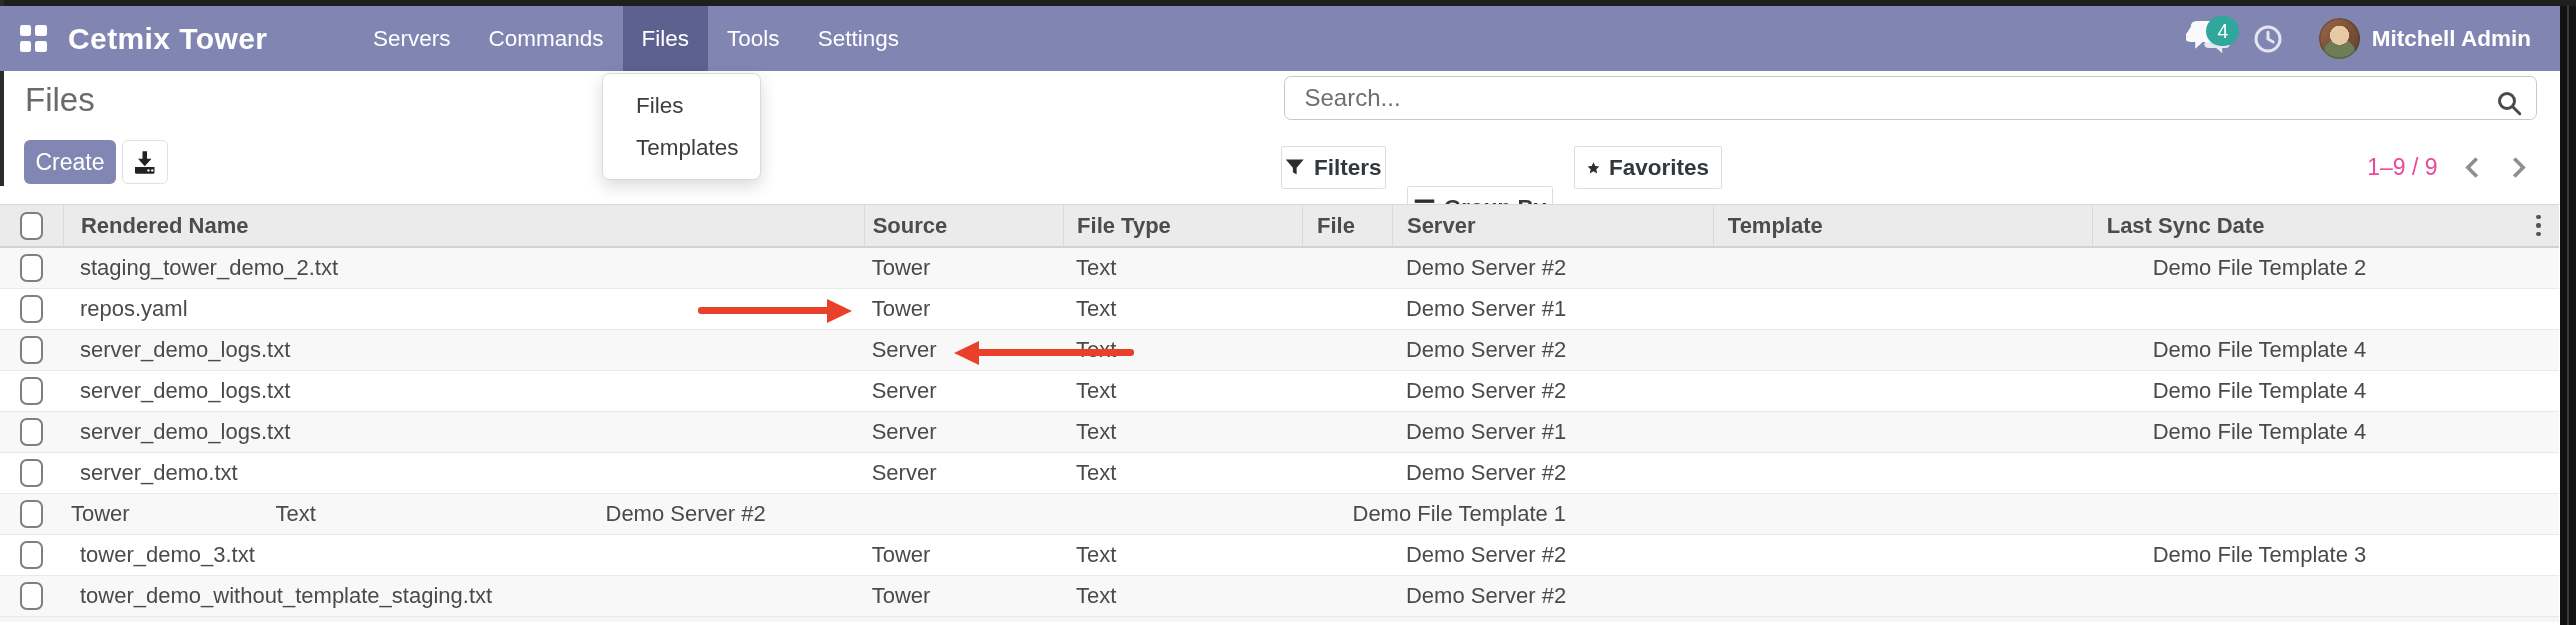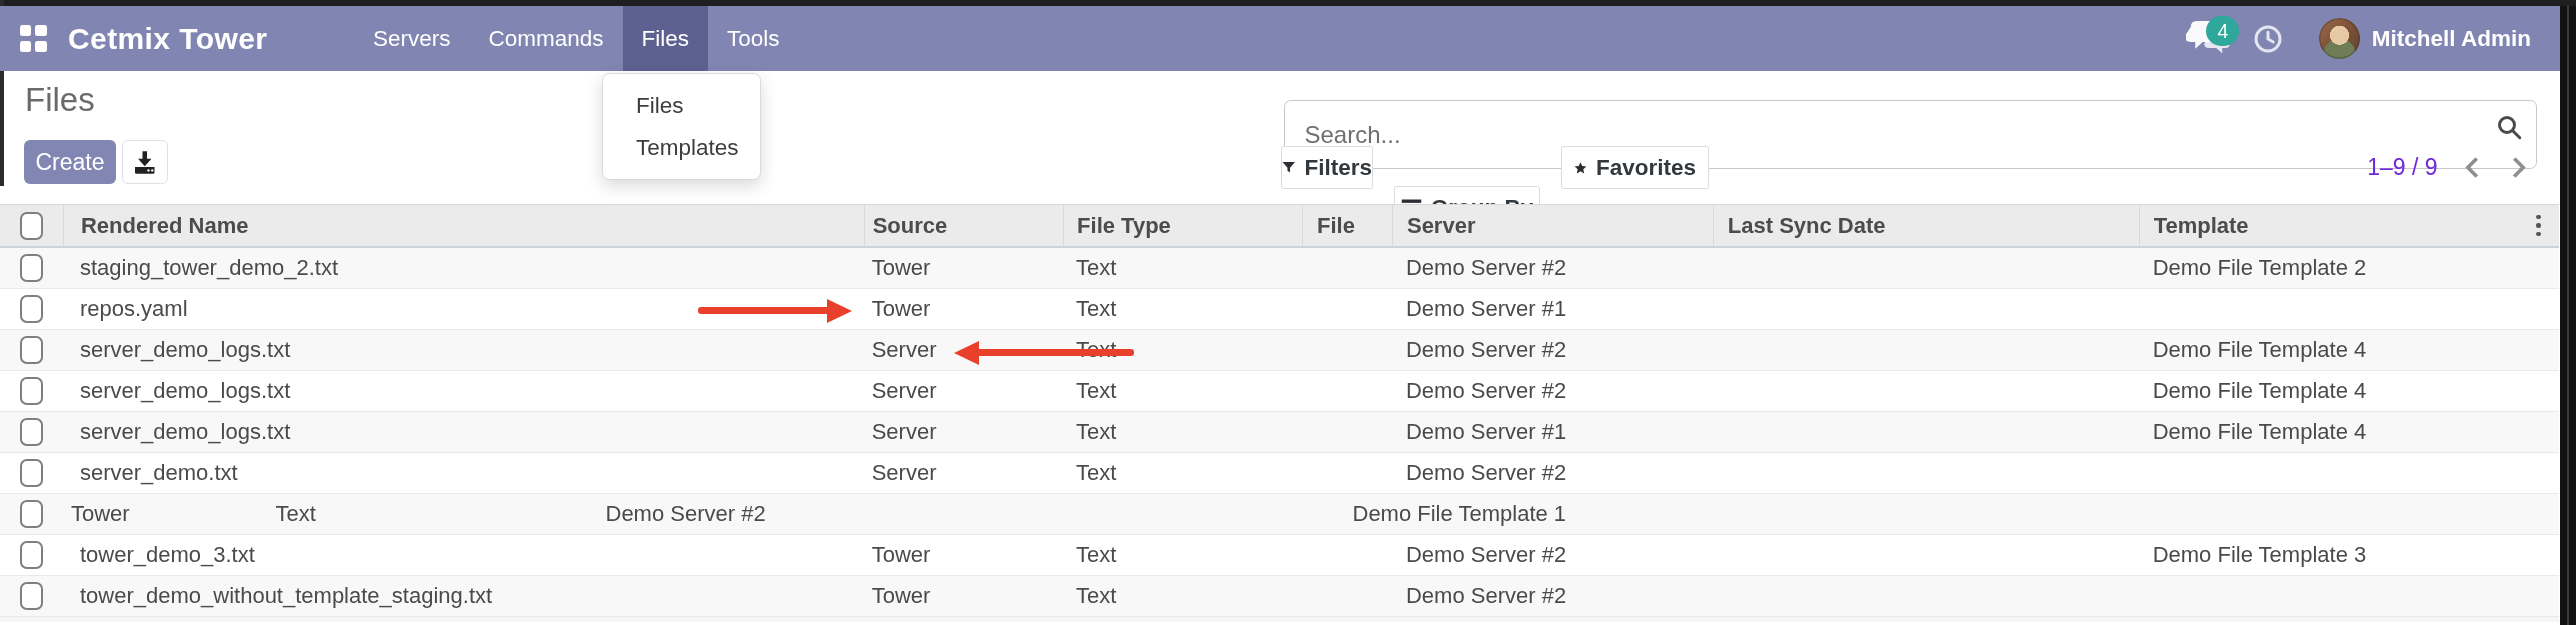--- a/index.html
+++ b/index.html
@@ -35,31 +35,31 @@
   .uname{color:#fff;font-size:22.5px;font-weight:700;cursor:pointer;}
 
   
   .dropdown{position:absolute;left:602px;top:73px;width:159px;background:#fff;border:1.5px solid #dadada;border-radius:7.5px;box-shadow:0 6px 16.5px rgba(0,0,0,.15);padding:10.5px 0;z-index:30;}
   .dd-item{display:block;padding:6px 7.5px 6px 33px;font-size:22.5px;color:#3d3d3d;line-height:30px;text-decoration:none;cursor:pointer;}
 
   
   .page-title{position:absolute;left:25px;top:81px;font-size:33px;color:#6a6a6a;}
   .create-btn{position:absolute;left:24px;top:140px;width:92px;height:44px;background:var(--accent-purple,#8286b2);color:#fff;border:none;border-radius:6px;font-size:23px;font-family:inherit;cursor:pointer;}
   .export-btn{position:absolute;left:122px;top:140px;width:46px;height:44px;background:#fff;border:1.5px solid #dfe0e4;border-radius:6px;display:flex;align-items:center;justify-content:center;cursor:pointer;}
-  .searchbar{position:absolute;left:1284px;top:100px;width:1253px;height:69px;}
+  .searchbar{position:absolute;left:1284px;top:76px;width:1253px;height:44px;}
   .searchbar input{width:100%;height:100%;border:1.5px solid #c8c8c8;border-radius:6.8px;font-size:24px;padding:0 53px 0 19.5px;color:#444;font-family:inherit;outline:none;}
   .searchbar input::placeholder{color:#6f6f6f;}
   .search-ico{position:absolute;right:13.5px;top:12.8px;cursor:pointer;}
   .cp-buttons{position:absolute;left:1281px;top:146px;display:flex;gap:21px;}
   .cp-btn{height:43px;background:#fff;border:1.5px solid #dcdcdc;border-radius:2.3px;display:flex;align-items:center;justify-content:center;gap:9px;font-size:22.5px;font-weight:600;color:#33383d;font-family:inherit;cursor:pointer;padding:0 18px;}
-  .cp-btn.filters{width:92px;padding:0;}
+  .cp-btn.filters{width:105px;padding:0;}
   .cp-btn.groupby{width:146px;padding:0;margin-top:40px;}
   .cp-btn.favorites{width:148px;padding:12px;}
   .pager{position:absolute;right:53px;top:146px;height:43px;display:flex;align-items:center;gap:19.5px;}
-  .pager-range{font-size:23px;color:#6d28d9;}
+  .pager-range{font-size:23px;color:#ec4899;}
   .chev{width:15px;height:15px;border-left:4.5px solid #8f8f8f;border-bottom:4.5px solid #8f8f8f;cursor:pointer;border-radius:1.5px;}
   .chev.prev{transform:rotate(45deg);margin-left:10.5px;}
   .chev.next{transform:rotate(225deg);margin-left:6px;}
 
   
   .table{position:absolute;left:0;top:204px;width:2559px;}
   .trow{display:flex;align-items:stretch;height:41px;border-bottom:1.5px solid #e9e9e9;background:#fff;}
   .trow.stripe{background:var(--stripe-bg,#f8f8f9);}
   .thead{display:flex;height:44px;background:var(--header-bg,#ebebeb);border-top:0.8px solid #d8d8d8;border-bottom:2.3px solid #ccd5dc;font-weight:700;color:#4c4c4c;}
   .cell{display:flex;align-items:center;font-size:22px;overflow:hidden;white-space:nowrap;padding-left:13.5px;}
@@ -104,20 +104,21 @@
         <i></i>
         <i></i>
         <i></i>
       </div>
     <div class="brand">Cetmix Tower</div>
     <nav class="mainmenu">
       <a class="nav-item">Servers</a>
       <a class="nav-item">Commands</a>
       <a class="nav-item active">Files</a>
       <a class="nav-item">Tools</a>
+      <a class="nav-item">Settings</a>
     </nav>
     <div class="nav-right">
       <div class="chat-wrap">
         <svg width="47" height="42" viewBox="0 0 62 56">
           <path fill="#ffffff" d="M6 12 q0-8 8-8 h22 q8 0 8 8 v12 q0 8-8 8 h-14 l-10 9 v-9 h-6 q-8 0-8-8 z" opacity=".95"></path>
           <path fill="#ffffff" d="M30 26 q0-6 6-6 h16 q6 0 6 6 v8 q0 6-6 6 h-4 v7 l-8-7 h-10 q-6 0-6-6 z" opacity=".8"></path>
         </svg>
         <span class="badge">4</span>
       </div>
       <div class="clock-wrap">
@@ -187,22 +188,22 @@
   <div class="table">
     <div class="thead">
       <div class="cell c-sel">
           <span class="checkbox"></span>
         </div>
       <div class="cell c-name">Rendered Name</div>
       <div class="cell c-source">Source</div>
       <div class="cell c-ftype">File Type</div>
       <div class="cell c-file">File</div>
       <div class="cell c-server">Server</div>
+      <div class="cell c-tpl">Template</div>
       <div class="cell c-sync">Last Sync Date</div>
-      <div class="cell c-tpl">Template</div>
       <div class="cell c-dots">
         <span class="dots-ico">
             <i></i>
             <i></i>
             <i></i>
           </span>
       </div>
     </div>
     <div>
         <div class="trow stripe">

